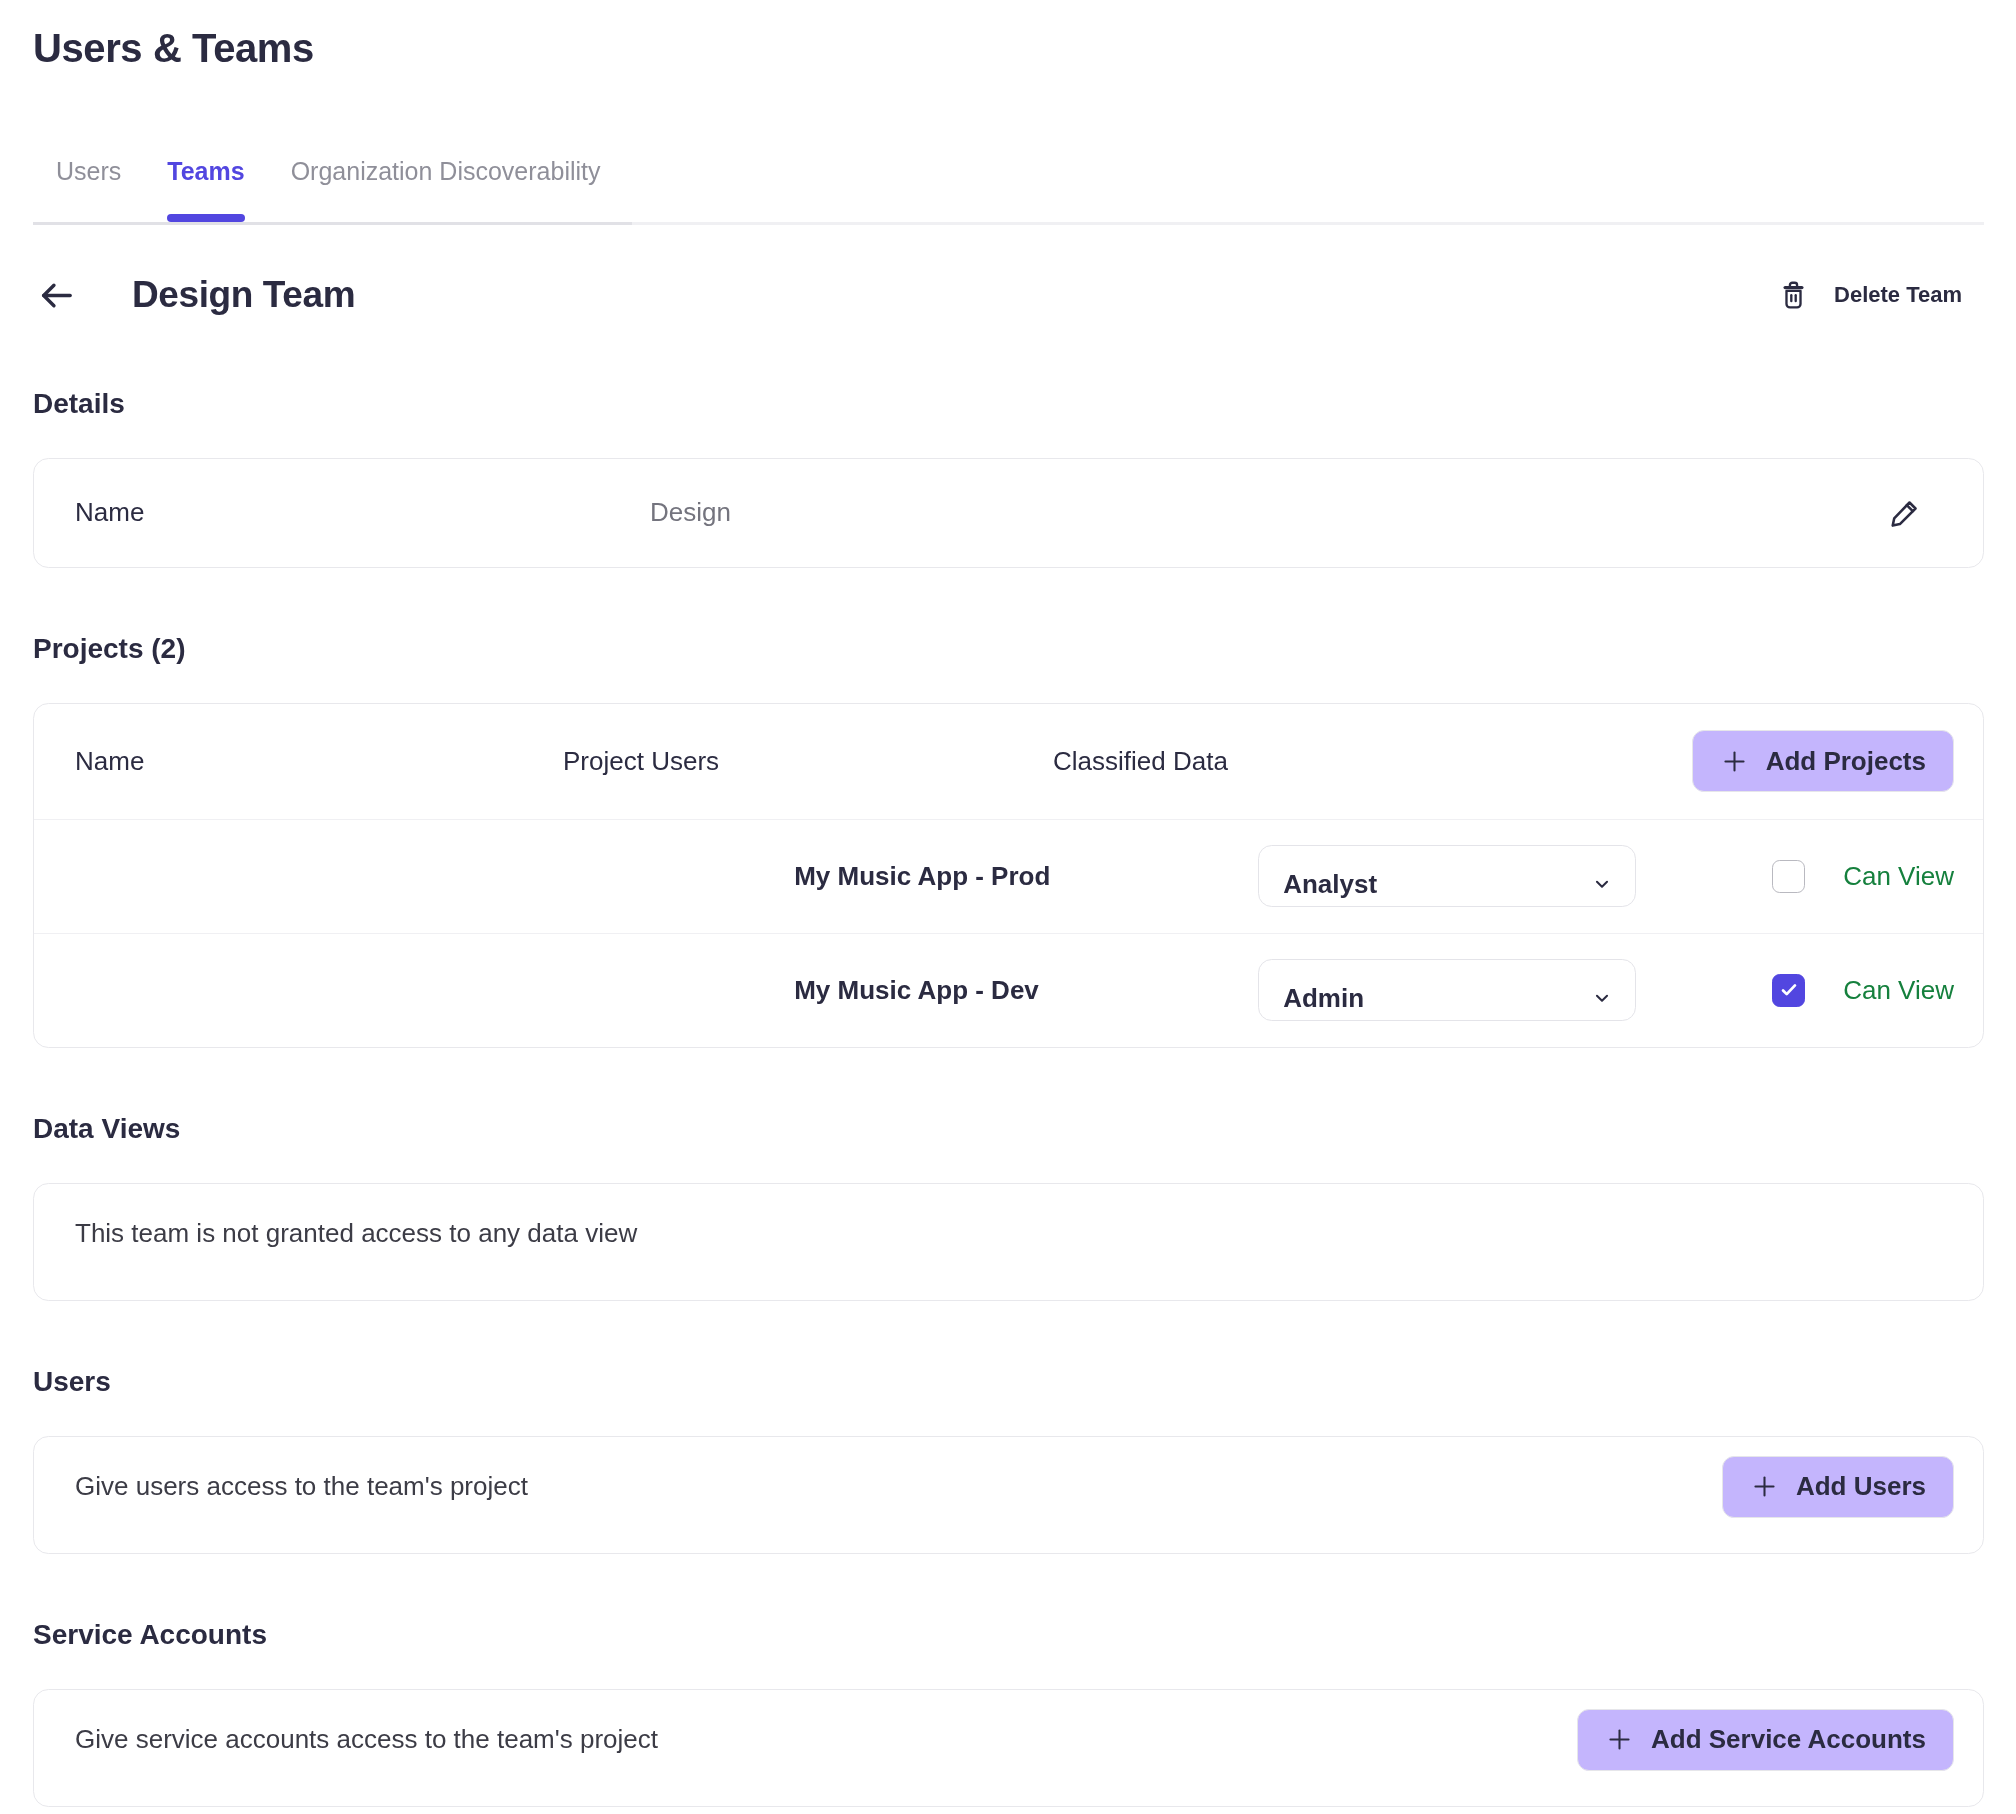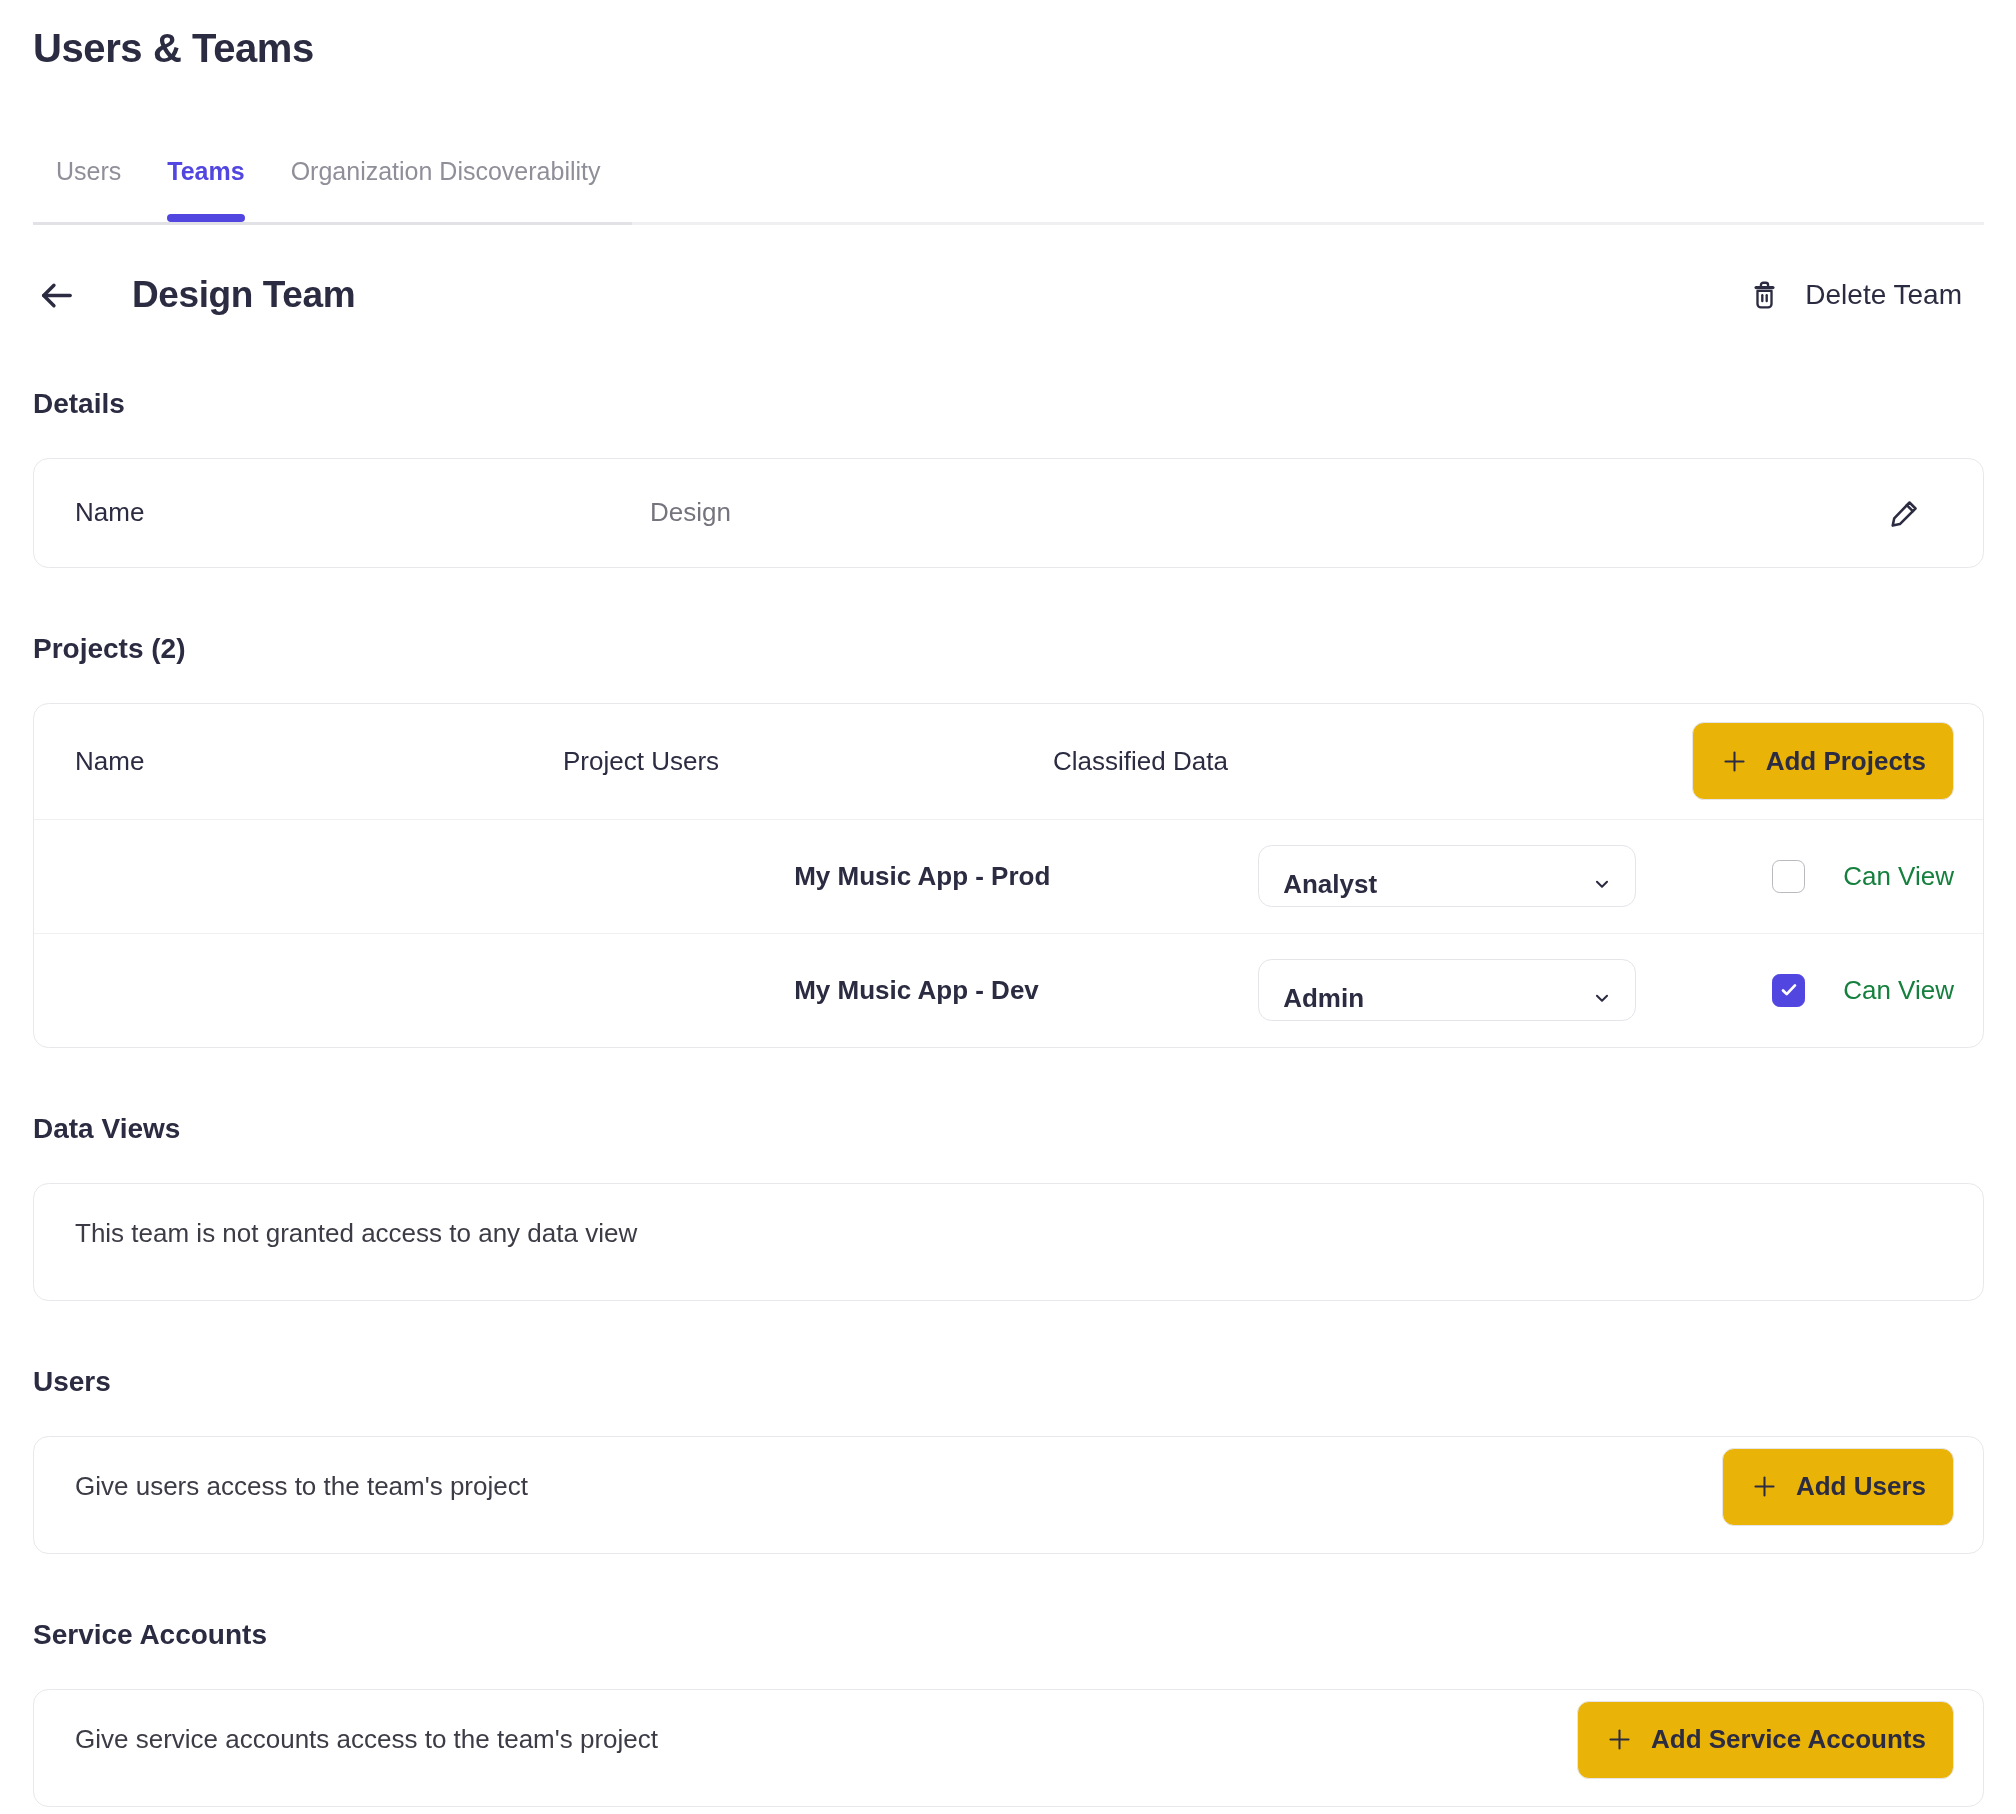--- a/index.html
+++ b/index.html
@@ -37,21 +37,21 @@
   .rule-strong { position: absolute; left: 0; top: 0; height: 2.6px; width: 599px; background: #e1e1e6; }
 
   
   .team-header { display: flex; align-items: center; margin-top: 45px; height: 51px; }
   .back-btn { background: none; border: none; padding: 0; cursor: pointer; width: 46px; height: 46px;
               display: flex; align-items: center; justify-content: center; }
   .team-title { font-size: 37px; font-weight: 700; margin: 0 0 0 53px; letter-spacing: -0.4px; }
   .delete-btn {
     margin-left: auto; margin-right: 22px; display: flex; align-items: center; gap: 24px;
     background: none; border: none; padding: 0; cursor: pointer;
-    font-family: inherit; font-size: 28px; font-weight: 400; color: var(--dark);
+    font-family: inherit; font-size: 22px; font-weight: 700; color: var(--dark);
   }
 
   .section-heading { font-size: 28px; font-weight: 700; margin: 65px 0 38px 0; }
   .section-heading.first { margin-top: 67px; }
 
   .card { border: 1.7px solid var(--border); border-radius: 15.4px; background: #fff; box-sizing: border-box; }
 
   
   .details-card { height: 110px; display: flex; align-items: center; padding: 0 29px 0 41px; }
   .detail-label { font-size: 26px; width: 575px; color: var(--dark); }
@@ -64,22 +64,22 @@
   .prow { display: flex; align-items: center; height: 113px; padding: 0 29px 0 41px; }
   .prow.head { height: 115px; }
   .prow + .prow { border-top: 1.7px solid var(--border-light); justify-content: flex-end; }
   .col-name { width: 488px; font-size: 26px; }
   .col-role { width: 490px; font-size: 26px; display: flex; align-items: center; }
   .col-classified { font-size: 26px; display: flex; align-items: center; }
   .project-name { font-weight: 700; }
 
   .btn {
     margin-left: auto; display: flex; align-items: center; gap: 17px;
-    height: 78px; padding: 0 27px; border: 1.7px solid #e6e6ea; border-radius: 12px;
-    background: #eab308; font-family: inherit; font-size: 26px; font-weight: 600;
+    height: 62px; padding: 0 27px; border: 1.7px solid #e6e6ea; border-radius: 12px;
+    background: #c4b5fd; font-family: inherit; font-size: 26px; font-weight: 600;
     color: var(--dark); cursor: pointer; white-space: nowrap; box-sizing: border-box;
   }
 
   .select {
     width: 378px; height: 62px; margin-left: -24px;
     border: 1.7px solid #e4e4e9; border-radius: 13.7px; background: #fff;
     display: flex; align-items: center; justify-content: space-between;
     padding: 16px 22px 0 24px; box-sizing: border-box;
     font-size: 26px; font-weight: 700; color: var(--dark); cursor: pointer;
   }

